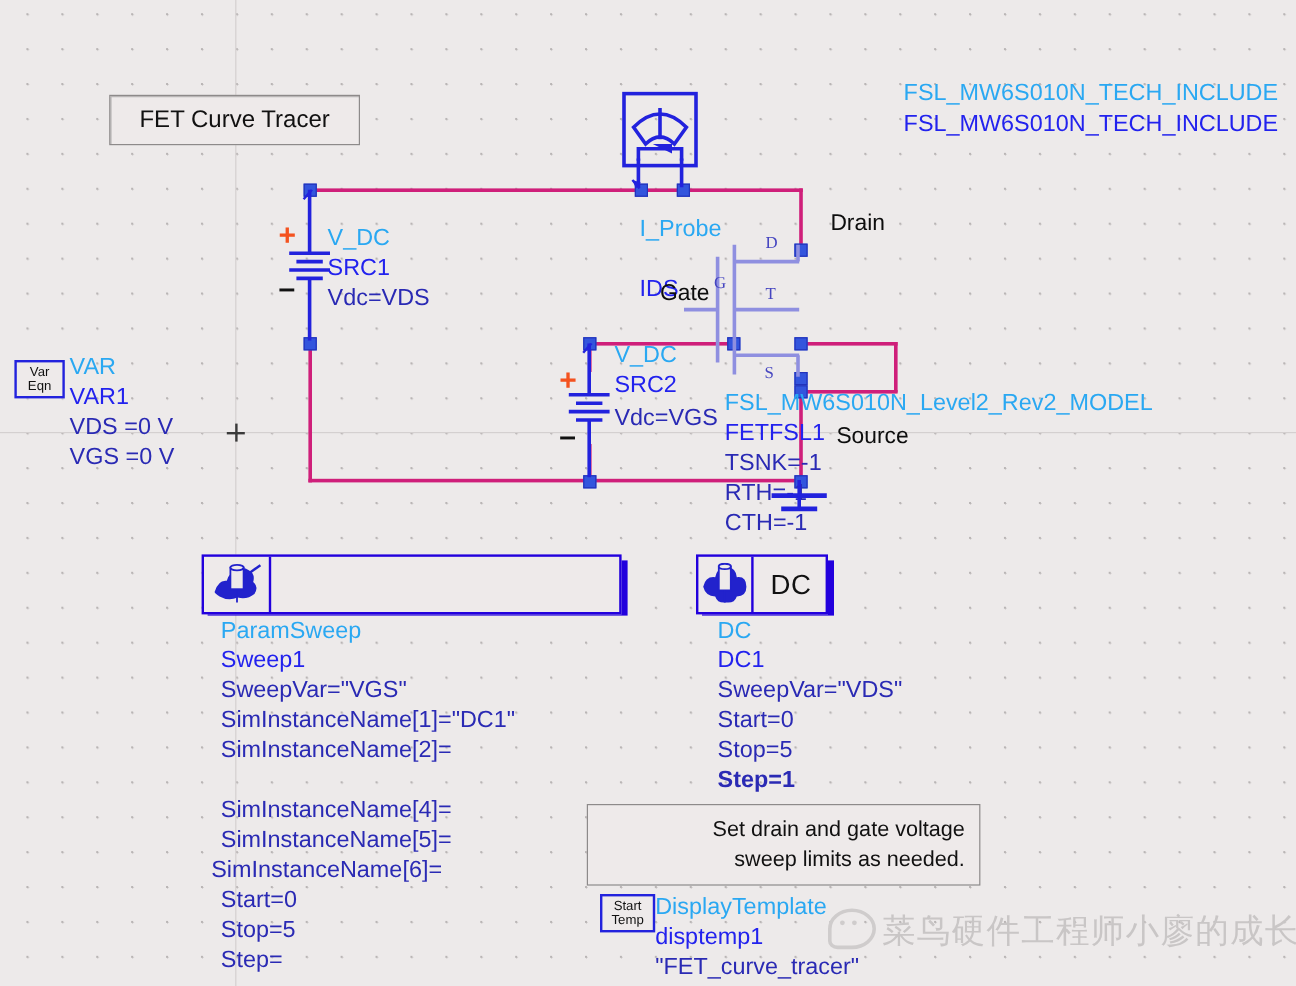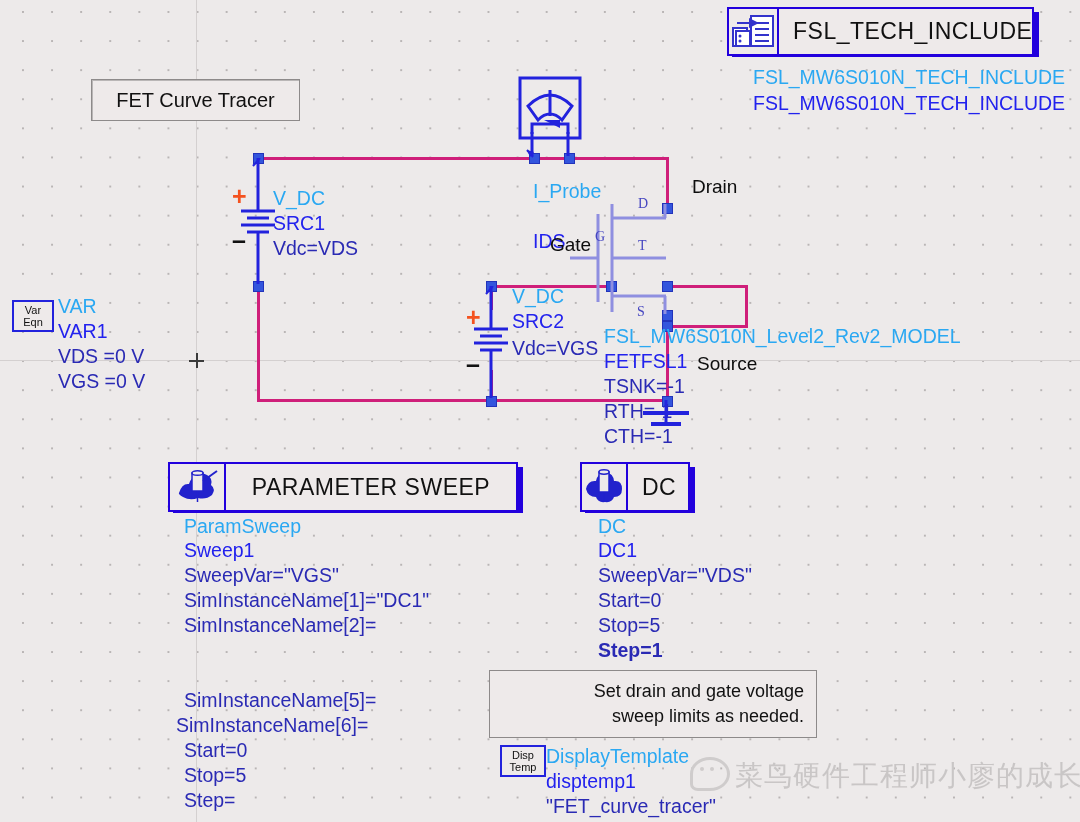--- a/index.html
+++ b/index.html
@@ -161,41 +161,20 @@
   <div class="node" style="left:662px; top:281px;"></div>
   <div class="node" style="left:662px; top:310px;"></div>
   <div class="node" style="left:662px; top:321px;"></div>
   <div class="node" style="left:662px; top:396px;"></div>
   <div class="node" style="left:486px; top:281px;"></div>
   <div class="node" style="left:486px; top:396px;"></div>
   <div class="node" style="left:606px; top:281px;"></div>
 
   <div class="titlebox" style="left:91px; top:79px; width:207px; height:40px;">FET Curve Tracer</div>
 
-  <div class="simblock" style="left:727px; top:7px; width:307px; height:45px;">
-    <div class="shadow"></div>
-    <div class="frame">
-      <div class="iconcell include-icon-cell">
-        <svg width="48" height="36" viewBox="0 0 48 36">
-          <rect x="22" y="2" width="22" height="30" fill="#ffffff" stroke="#3333cc" stroke-width="2"></rect>
-          <line x1="26" y1="9" x2="40" y2="9" stroke="#3333cc" stroke-width="2"></line>
-          <line x1="26" y1="15" x2="40" y2="15" stroke="#3333cc" stroke-width="2"></line>
-          <line x1="26" y1="21" x2="40" y2="21" stroke="#3333cc" stroke-width="2"></line>
-          <line x1="26" y1="27" x2="40" y2="27" stroke="#3333cc" stroke-width="2"></line>
-          <rect x="4" y="14" width="14" height="18" fill="#ffffff" stroke="#3333cc" stroke-width="2"></rect>
-          <rect x="7" y="17" width="14" height="15" fill="#ffffff" stroke="#3333cc" stroke-width="2"></rect>
-          <line x1="8" y1="9" x2="24" y2="9" stroke="#3333cc" stroke-width="2"></line>
-          <polygon points="20,4 30,9 20,14" fill="#3333cc"></polygon>
-          <circle cx="11" cy="22" r="1.5" fill="#3333cc"></circle>
-          <circle cx="11" cy="27" r="1.5" fill="#3333cc"></circle>
-        </svg>
-      </div>
-      <div class="titlecell">FSL_TECH_INCLUDE</div>
-    </div>
-  </div>
   <div class="txt param lbl-cyan" style="left:753px; top:65px;">FSL_MW6S010N_TECH_INCLUDE</div>
   <div class="txt param lbl-blue" style="left:753px; top:91px;">FSL_MW6S010N_TECH_INCLUDE</div>
 
   <div class="vareqn-icon" style="left:12px; top:300px; width:32px;">
     <div>Var</div>
     <div>Eqn</div>
   </div>
   <div class="txt param lbl-cyan" style="left:58px; top:294px;">VAR</div>
   <div class="txt param lbl-blue" style="left:58px; top:319px;">VAR1</div>
   <div class="txt param lbl-navy" style="left:58px; top:344px;">VDS =0 V</div>
@@ -298,28 +277,28 @@
     <div class="frame">
       <div class="iconcell">
         <svg width="44" height="36" viewBox="0 0 44 36">
           <path d="M4,24 q3,-10 10,-9 q2,-8 9,-7 q3,-6 9,-2 q6,3 4,10 q5,4 1,10 q-6,5 -14,3 q-8,3 -15,-1 q-5,-3 -4,-4 z" fill="#2222cc"></path>
           <rect x="17" y="4" width="11" height="18" fill="#eeeaea" stroke="#2222cc" stroke-width="1.5"></rect>
           <ellipse cx="22.5" cy="4" rx="5.5" ry="2.3" fill="#eeeaea" stroke="#2222cc" stroke-width="1.5"></ellipse>
           <line x1="22.5" y1="22" x2="22.5" y2="33" stroke="#2222cc" stroke-width="1.5"></line>
           <line x1="28" y1="12" x2="42" y2="2" stroke="#2222cc" stroke-width="2"></line>
         </svg>
       </div>
-      <div class="titlecell">PARAMETER SWEEP</div>
     </div>
   </div>
   <div class="txt param lbl-cyan" style="left:184px; top:514px;">ParamSweep</div>
   <div class="txt param lbl-blue" style="left:184px; top:538px;">Sweep1</div>
   <div class="txt param lbl-navy" style="left:184px; top:563px;">SweepVar="VGS"</div>
   <div class="txt param lbl-navy" style="left:184px; top:588px;">SimInstanceName[1]="DC1"</div>
   <div class="txt param lbl-navy" style="left:184px; top:613px;">SimInstanceName[2]=</div>
+  <div class="txt param lbl-navy" style="left:184px; top:663px;">SimInstanceName[4]=</div>
   <div class="txt param lbl-navy" style="left:184px; top:688px;">SimInstanceName[5]=</div>
   <div class="txt param lbl-navy" style="left:176px; top:713px;">SimInstanceName[6]=</div>
   <div class="txt param lbl-navy" style="left:184px; top:738px;">Start=0</div>
   <div class="txt param lbl-navy" style="left:184px; top:763px;">Stop=5</div>
   <div class="txt param lbl-navy" style="left:184px; top:788px;">Step=</div>
 
   <div class="simblock" style="left:580px; top:462px; width:110px; height:46px;">
     <div class="shadow"></div>
     <div class="frame">
       <div class="iconcell">
@@ -337,21 +316,21 @@
   <div class="txt param lbl-blue" style="left:598px; top:538px;">DC1</div>
   <div class="txt param lbl-navy" style="left:598px; top:563px;">SweepVar="VDS"</div>
   <div class="txt param lbl-navy" style="left:598px; top:588px;">Start=0</div>
   <div class="txt param lbl-navy" style="left:598px; top:613px;">Stop=5</div>
   <div class="txt param lbl-navy" style="left:598px; top:638px;font-weight:bold;">Step=1</div>
 
   <div class="notebox" style="left:489px; top:670px; width:302px; height:50px;text-align:right;">Set drain and gate voltage
 sweep limits as needed.</div>
 
   <div class="disptemp-icon" style="left:500px; top:745px; width:34px;">
-    <div>Disp</div>
+    <div>Start</div>
     <div>Temp</div>
   </div>
   <div class="txt param lbl-cyan" style="left:546px; top:744px;">DisplayTemplate</div>
   <div class="txt param lbl-blue" style="left:546px; top:769px;">disptemp1</div>
   <div class="txt param lbl-navy" style="left:546px; top:794px;">"FET_curve_tracer"</div>
 
   <div class="wm-logo" style="left:690px; top:757px;"></div>
   <div class="watermark" style="left:735px; top:757px;">菜鸟硬件工程师小廖的成长日记</div>
 
 </div>

